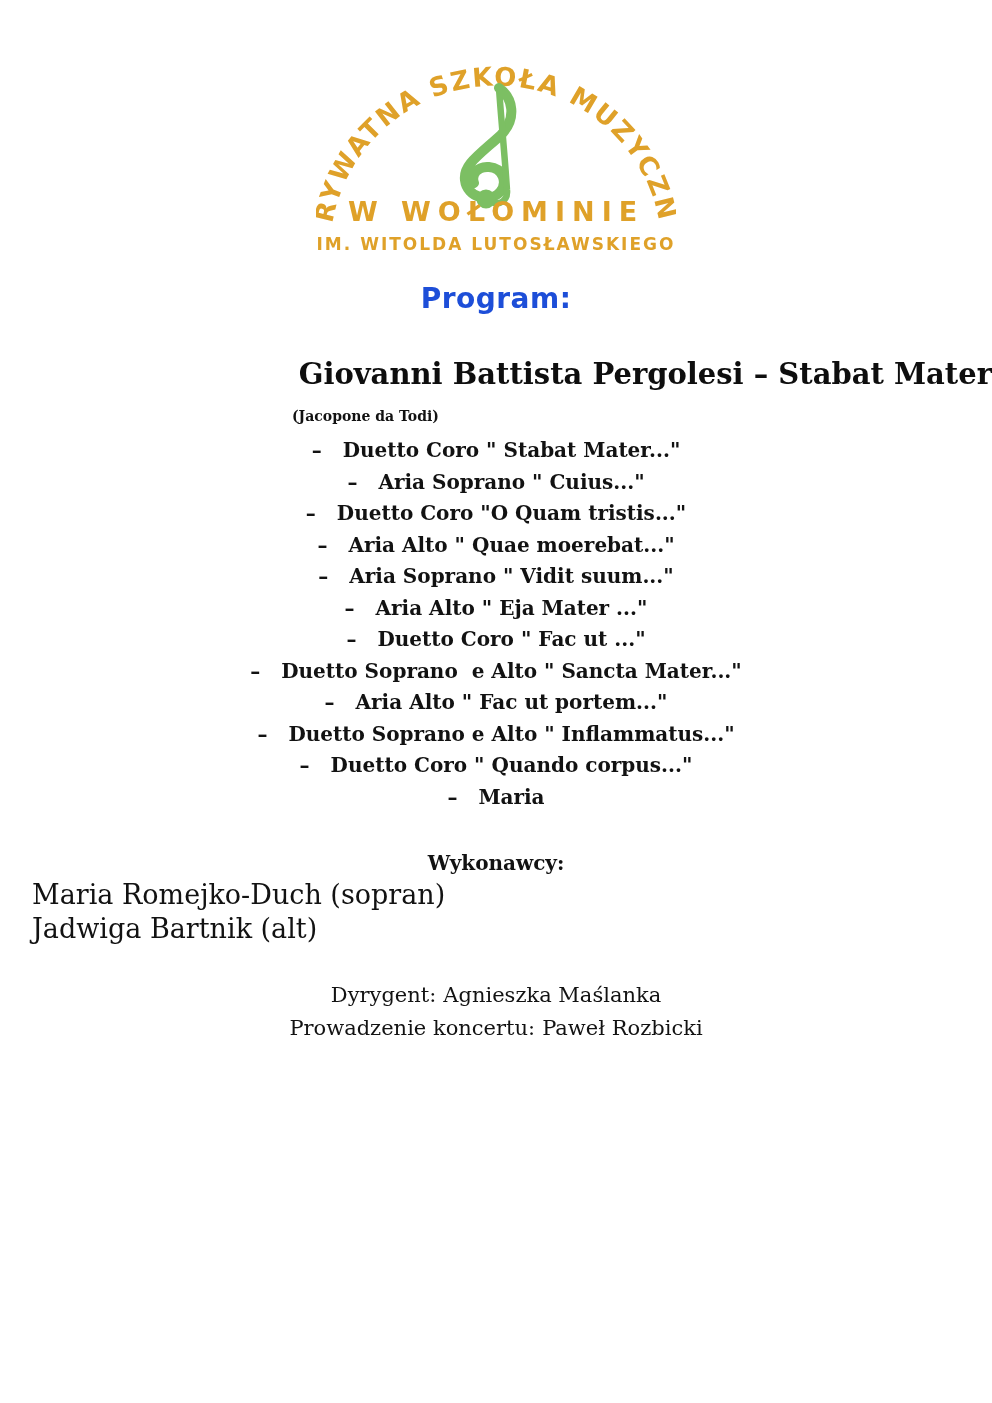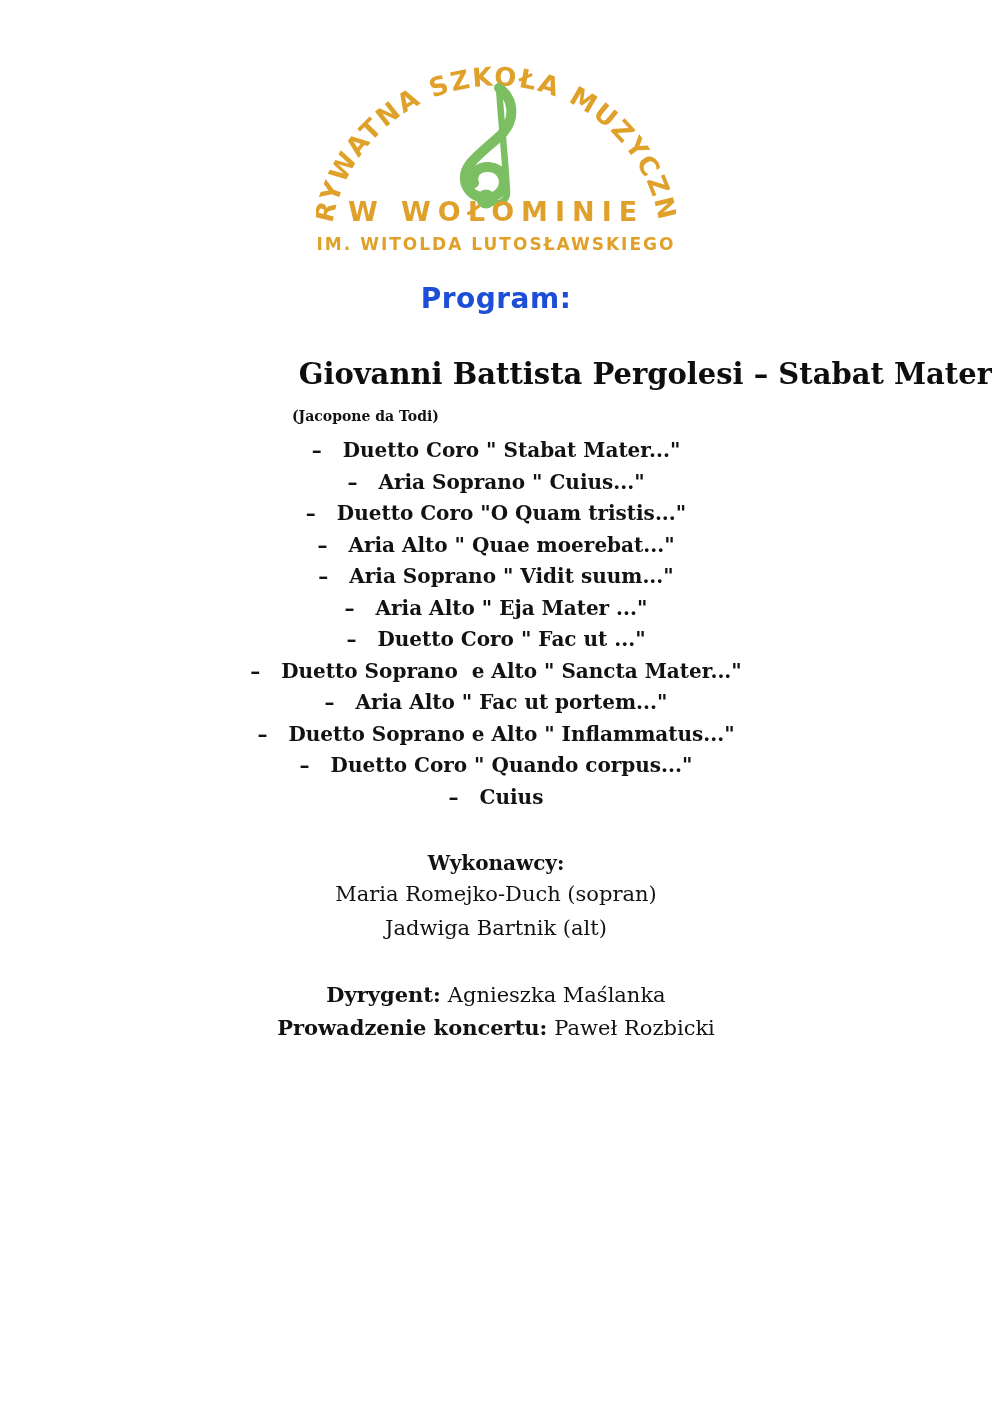--- a/index.html
+++ b/index.html
@@ -50,40 +50,41 @@
   .prog-line .dash { display:inline-block; margin-right:21px; }
 
   .performers { margin-top:35px; }
   .performers-heading {
     text-align:center;
     font-weight:bold;
     font-size:20px;
     line-height:30px;
   }
   .performer {
-    text-align:center;
-    font-size:21px;
+    text-align:left;
+    font-size:27px;
     line-height:33.5px;
+    margin-left:32px;
   }
   .performer:first-of-type { margin-top:6px; }
 
   .ensemble {
     margin-top:27px;
     text-align:center;
     font-size:21px;
     line-height:32.5px;
   }
 
   .credits {
     margin-top:34px;
     text-align:center;
     font-size:21px;
     line-height:32.5px;
   }
-  .credit-label { font-weight:bold; margin-right:7px; }
+  .credit-label { font-weight:normal; margin-right:7px; }
 </style>
 </head>
 <body>
 
 <div class="page">
 
   <div class="logo-wrap">
     <svg class="logo-svg" viewBox="0 0 360 212">
       <defs>
         <path id="arcPath" d="M 16 178 A 166 166 0 0 1 344 178" fill="none"></path>
@@ -118,21 +119,21 @@
     <div class="prog-line"><span class="dash">–</span><span>Aria Soprano " Cuius..."</span></div>
     <div class="prog-line"><span class="dash">–</span><span>Duetto Coro "O Quam tristis..."</span></div>
     <div class="prog-line"><span class="dash">–</span><span>Aria Alto " Quae moerebat..."</span></div>
     <div class="prog-line"><span class="dash">–</span><span>Aria Soprano " Vidit suum..."</span></div>
     <div class="prog-line"><span class="dash">–</span><span>Aria Alto " Eja Mater ..."</span></div>
     <div class="prog-line"><span class="dash">–</span><span>Duetto Coro " Fac ut ..."</span></div>
     <div class="prog-line"><span class="dash">–</span><span>Duetto Soprano  e Alto " Sancta Mater..."</span></div>
     <div class="prog-line"><span class="dash">–</span><span>Aria Alto " Fac ut portem..."</span></div>
     <div class="prog-line"><span class="dash">–</span><span>Duetto Soprano e Alto " Inflammatus..."</span></div>
     <div class="prog-line"><span class="dash">–</span><span>Duetto Coro " Quando corpus..."</span></div>
-    <div class="prog-line"><span class="dash">–</span><span>Cuius</span></div>
+    <div class="prog-line"><span class="dash">–</span><span>Maria</span></div>
   </div>
 
   <div class="performers">
     <div class="performers-heading">Wykonawcy:</div>
     <div class="performer">Maria Romejko-Duch (sopran)</div>
     <div class="performer">Jadwiga Bartnik (alt)</div>
   </div>
 
 
   <div class="credits">

